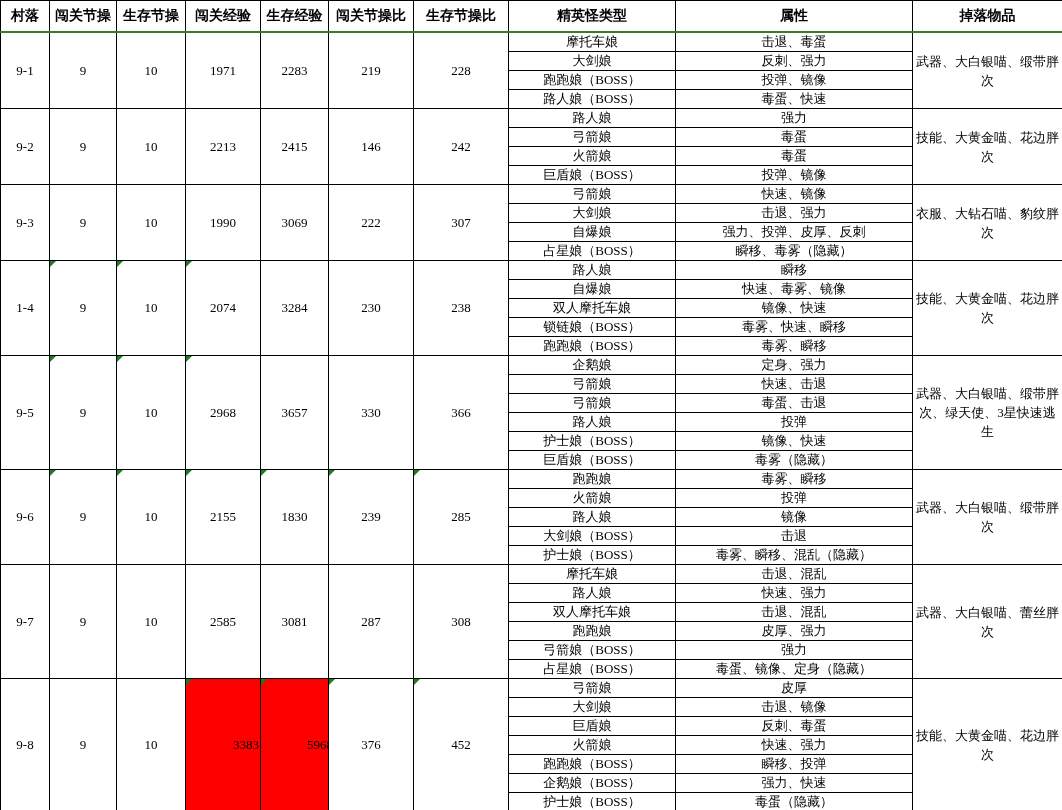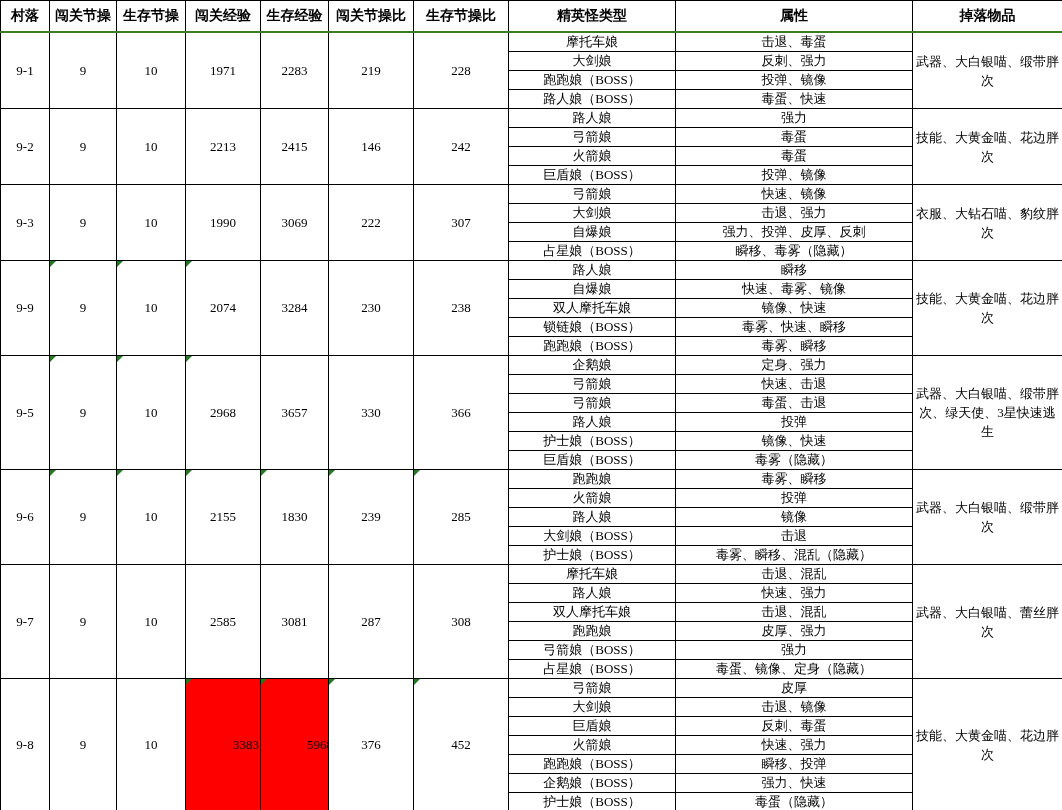--- a/index.html
+++ b/index.html
@@ -133,21 +133,21 @@
         </tr>
         <tr>
           <td class="mon"><span>自爆娘</span></td>
           <td class="attr"><span>强力、投弹、皮厚、反刺</span></td>
         </tr>
         <tr>
           <td class="mon"><span>占星娘（BOSS）</span></td>
           <td class="attr"><span>瞬移、毒雾（隐藏）</span></td>
         </tr>
         <tr>
-          <td rowspan="5" class="stat"><span>9-9</span></td>
+          <td rowspan="5" class="stat"><span>1-4</span></td>
           <td rowspan="5" class="stat"><span class="flag"></span><span>9</span></td>
           <td rowspan="5" class="stat"><span class="flag"></span><span>10</span></td>
           <td rowspan="5" class="stat"><span class="flag"></span><span>2074</span></td>
           <td rowspan="5" class="stat"><span>3284</span></td>
           <td rowspan="5" class="stat"><span>230</span></td>
           <td rowspan="5" class="stat"><span>238</span></td>
           <td class="mon"><span>路人娘</span></td>
           <td class="attr"><span>瞬移</span></td>
           <td rowspan="5" class="drops"><span>技能、大黄金喵、花边胖次</span></td>
         </tr>

